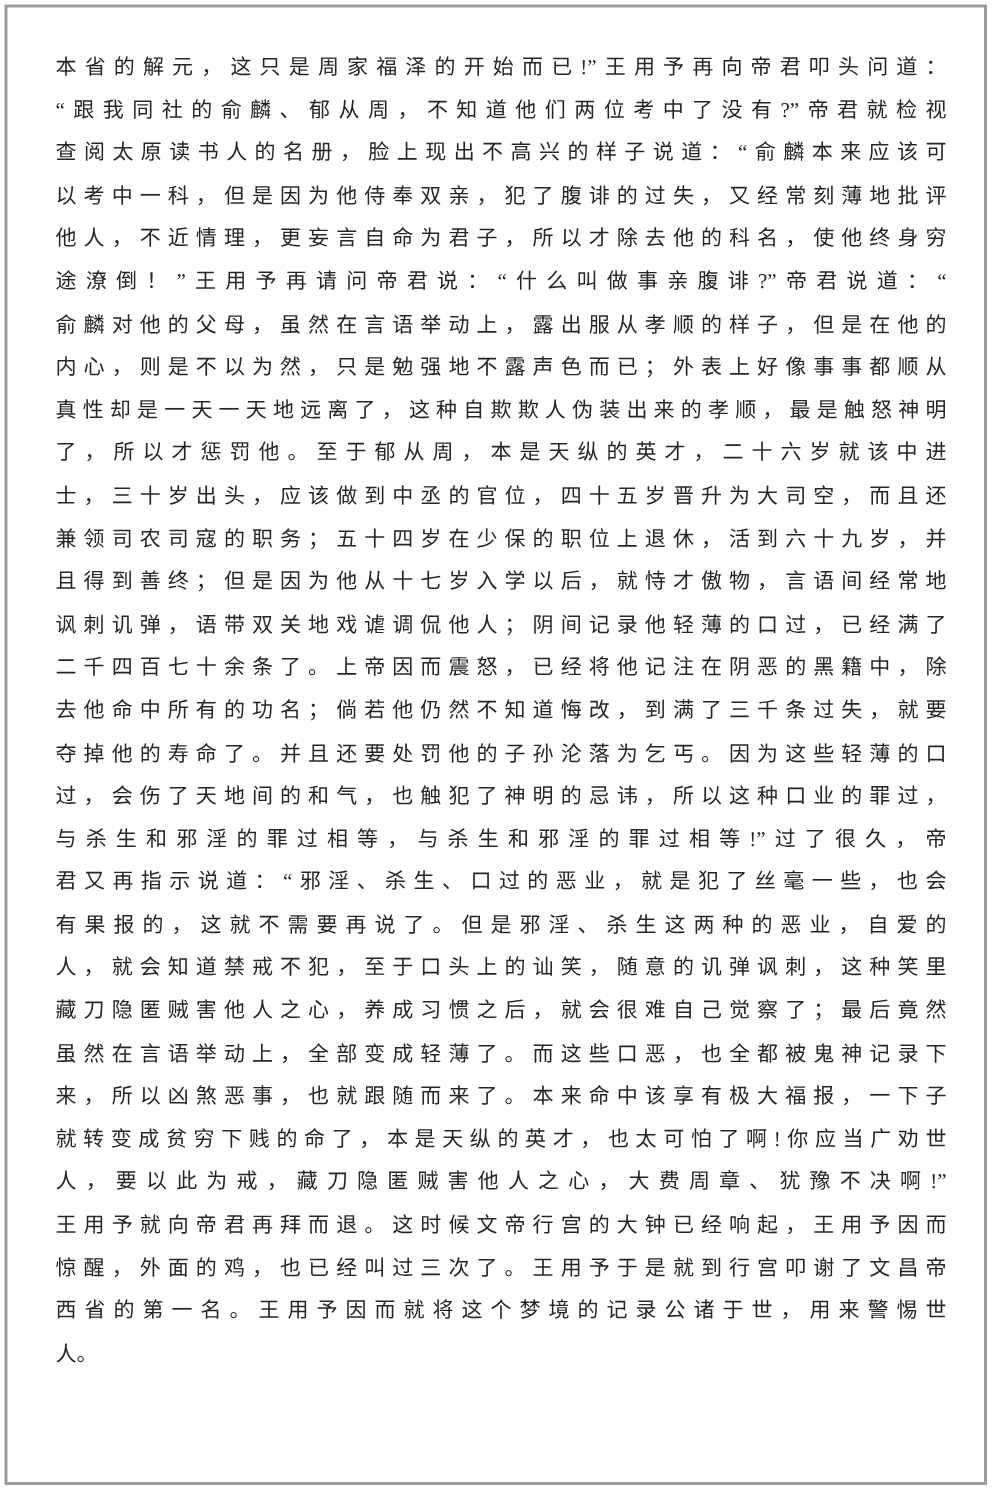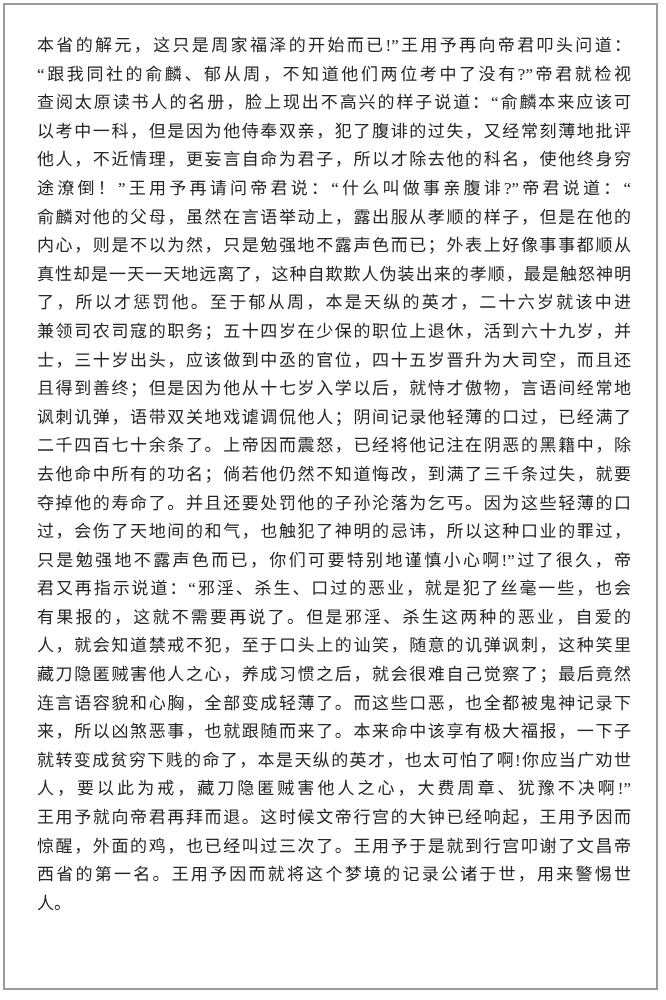--- a/index.html
+++ b/index.html
@@ -23,21 +23,21 @@
     border: 2px solid #9a9a9a;
     background: #ffffff;
     box-sizing: content-box;
   }
   .text-body {
     position: absolute;
     left: 37px;
     top: 32px;
     width: 594px;
     color: #262626;
-    font-size: 17px;
+    font-size: 14px;
     line-height: 28.6px;
     -webkit-font-smoothing: antialiased;
   }
   .text-line {
     text-align: justify;
     text-align-last: justify;
     white-space: normal;
     height: 28.6px;
     overflow: visible;
   }
@@ -54,34 +54,34 @@
     <div class="text-line">本省的解元，这只是周家福泽的开始而已!”王用予再向帝君叩头问道：</div>
     <div class="text-line">“跟我同社的俞麟、郁从周，不知道他们两位考中了没有?”帝君就检视</div>
     <div class="text-line">查阅太原读书人的名册，脸上现出不高兴的样子说道：“俞麟本来应该可</div>
     <div class="text-line">以考中一科，但是因为他侍奉双亲，犯了腹诽的过失，又经常刻薄地批评</div>
     <div class="text-line">他人，不近情理，更妄言自命为君子，所以才除去他的科名，使他终身穷</div>
     <div class="text-line">途潦倒！”王用予再请问帝君说：“什么叫做事亲腹诽?”帝君说道：“</div>
     <div class="text-line">俞麟对他的父母，虽然在言语举动上，露出服从孝顺的样子，但是在他的</div>
     <div class="text-line">内心，则是不以为然，只是勉强地不露声色而已；外表上好像事事都顺从</div>
     <div class="text-line">真性却是一天一天地远离了，这种自欺欺人伪装出来的孝顺，最是触怒神明</div>
     <div class="text-line">了，所以才惩罚他。至于郁从周，本是天纵的英才，二十六岁就该中进</div>
+    <div class="text-line">士，三十岁出头，应该做到中丞的官位，四十五岁晋升为大司空，而且还</div>
     <div class="text-line">兼领司农司寇的职务；五十四岁在少保的职位上退休，活到六十九岁，并</div>
-    <div class="text-line">士，三十岁出头，应该做到中丞的官位，四十五岁晋升为大司空，而且还</div>
     <div class="text-line">且得到善终；但是因为他从十七岁入学以后，就恃才傲物，言语间经常地</div>
     <div class="text-line">讽刺讥弹，语带双关地戏谑调侃他人；阴间记录他轻薄的口过，已经满了</div>
     <div class="text-line">二千四百七十余条了。上帝因而震怒，已经将他记注在阴恶的黑籍中，除</div>
     <div class="text-line">去他命中所有的功名；倘若他仍然不知道悔改，到满了三千条过失，就要</div>
     <div class="text-line">夺掉他的寿命了。并且还要处罚他的子孙沦落为乞丐。因为这些轻薄的口</div>
     <div class="text-line">过，会伤了天地间的和气，也触犯了神明的忌讳，所以这种口业的罪过，</div>
-    <div class="text-line">只是勉强地不露声色而已，你们可要特别地谨慎小心啊!”过了很久，帝</div>
+    <div class="text-line">与杀生和邪淫的罪过相等，与杀生和邪淫的罪过相等!”过了很久，帝</div>
     <div class="text-line">君又再指示说道：“邪淫、杀生、口过的恶业，就是犯了丝毫一些，也会</div>
     <div class="text-line">有果报的，这就不需要再说了。但是邪淫、杀生这两种的恶业，自爱的</div>
     <div class="text-line">人，就会知道禁戒不犯，至于口头上的讪笑，随意的讥弹讽刺，这种笑里</div>
     <div class="text-line">藏刀隐匿贼害他人之心，养成习惯之后，就会很难自己觉察了；最后竟然</div>
-    <div class="text-line">连言语容貌和心胸，全部变成轻薄了。而这些口恶，也全都被鬼神记录下</div>
+    <div class="text-line">虽然在言语举动上，全部变成轻薄了。而这些口恶，也全都被鬼神记录下</div>
     <div class="text-line">来，所以凶煞恶事，也就跟随而来了。本来命中该享有极大福报，一下子</div>
     <div class="text-line">就转变成贫穷下贱的命了，本是天纵的英才，也太可怕了啊!你应当广劝世</div>
     <div class="text-line">人，要以此为戒，藏刀隐匿贼害他人之心，大费周章、犹豫不决啊!”</div>
     <div class="text-line">王用予就向帝君再拜而退。这时候文帝行宫的大钟已经响起，王用予因而</div>
     <div class="text-line">惊醒，外面的鸡，也已经叫过三次了。王用予于是就到行宫叩谢了文昌帝</div>
     <div class="text-line">西省的第一名。王用予因而就将这个梦境的记录公诸于世，用来警惕世</div>
     <div class="text-line last">人。</div>
   </div>
 
 </body></html>

